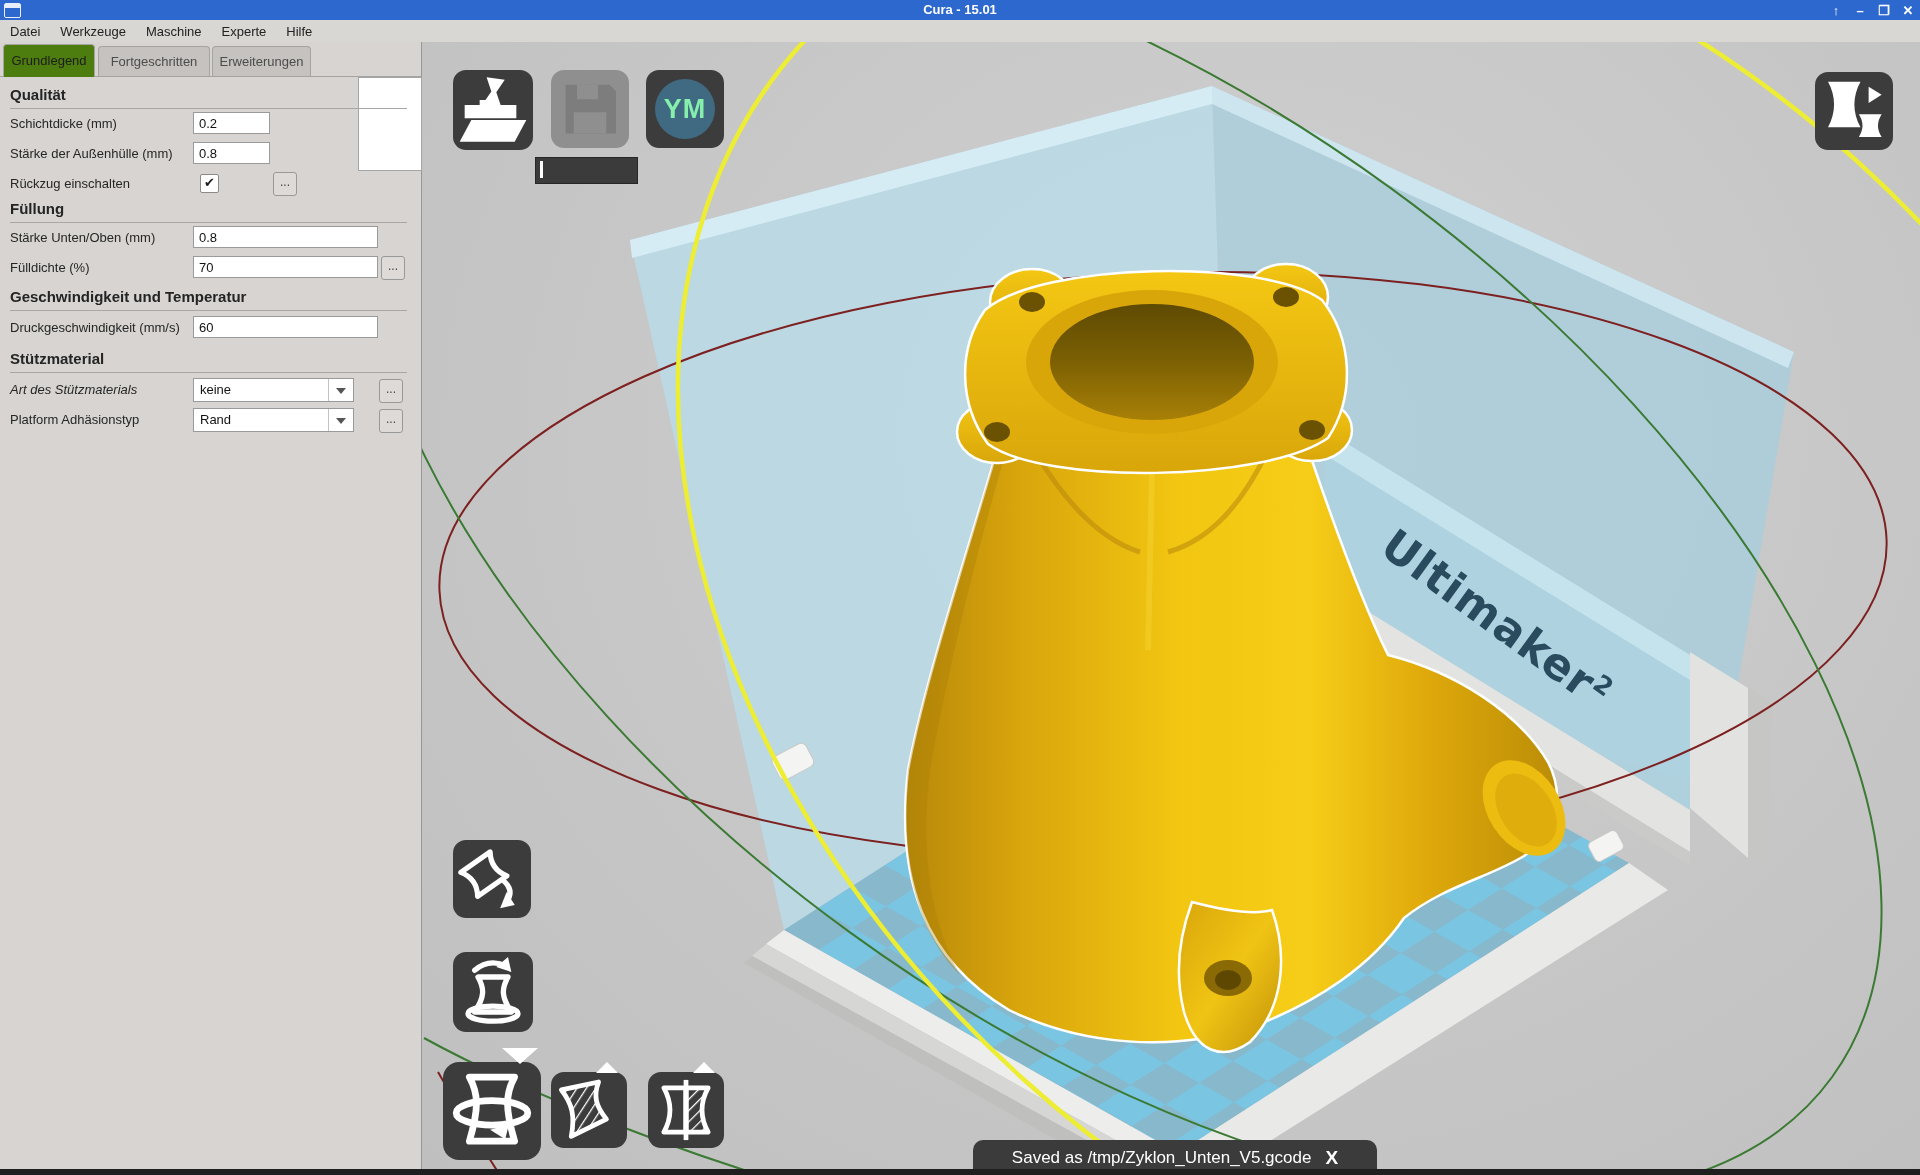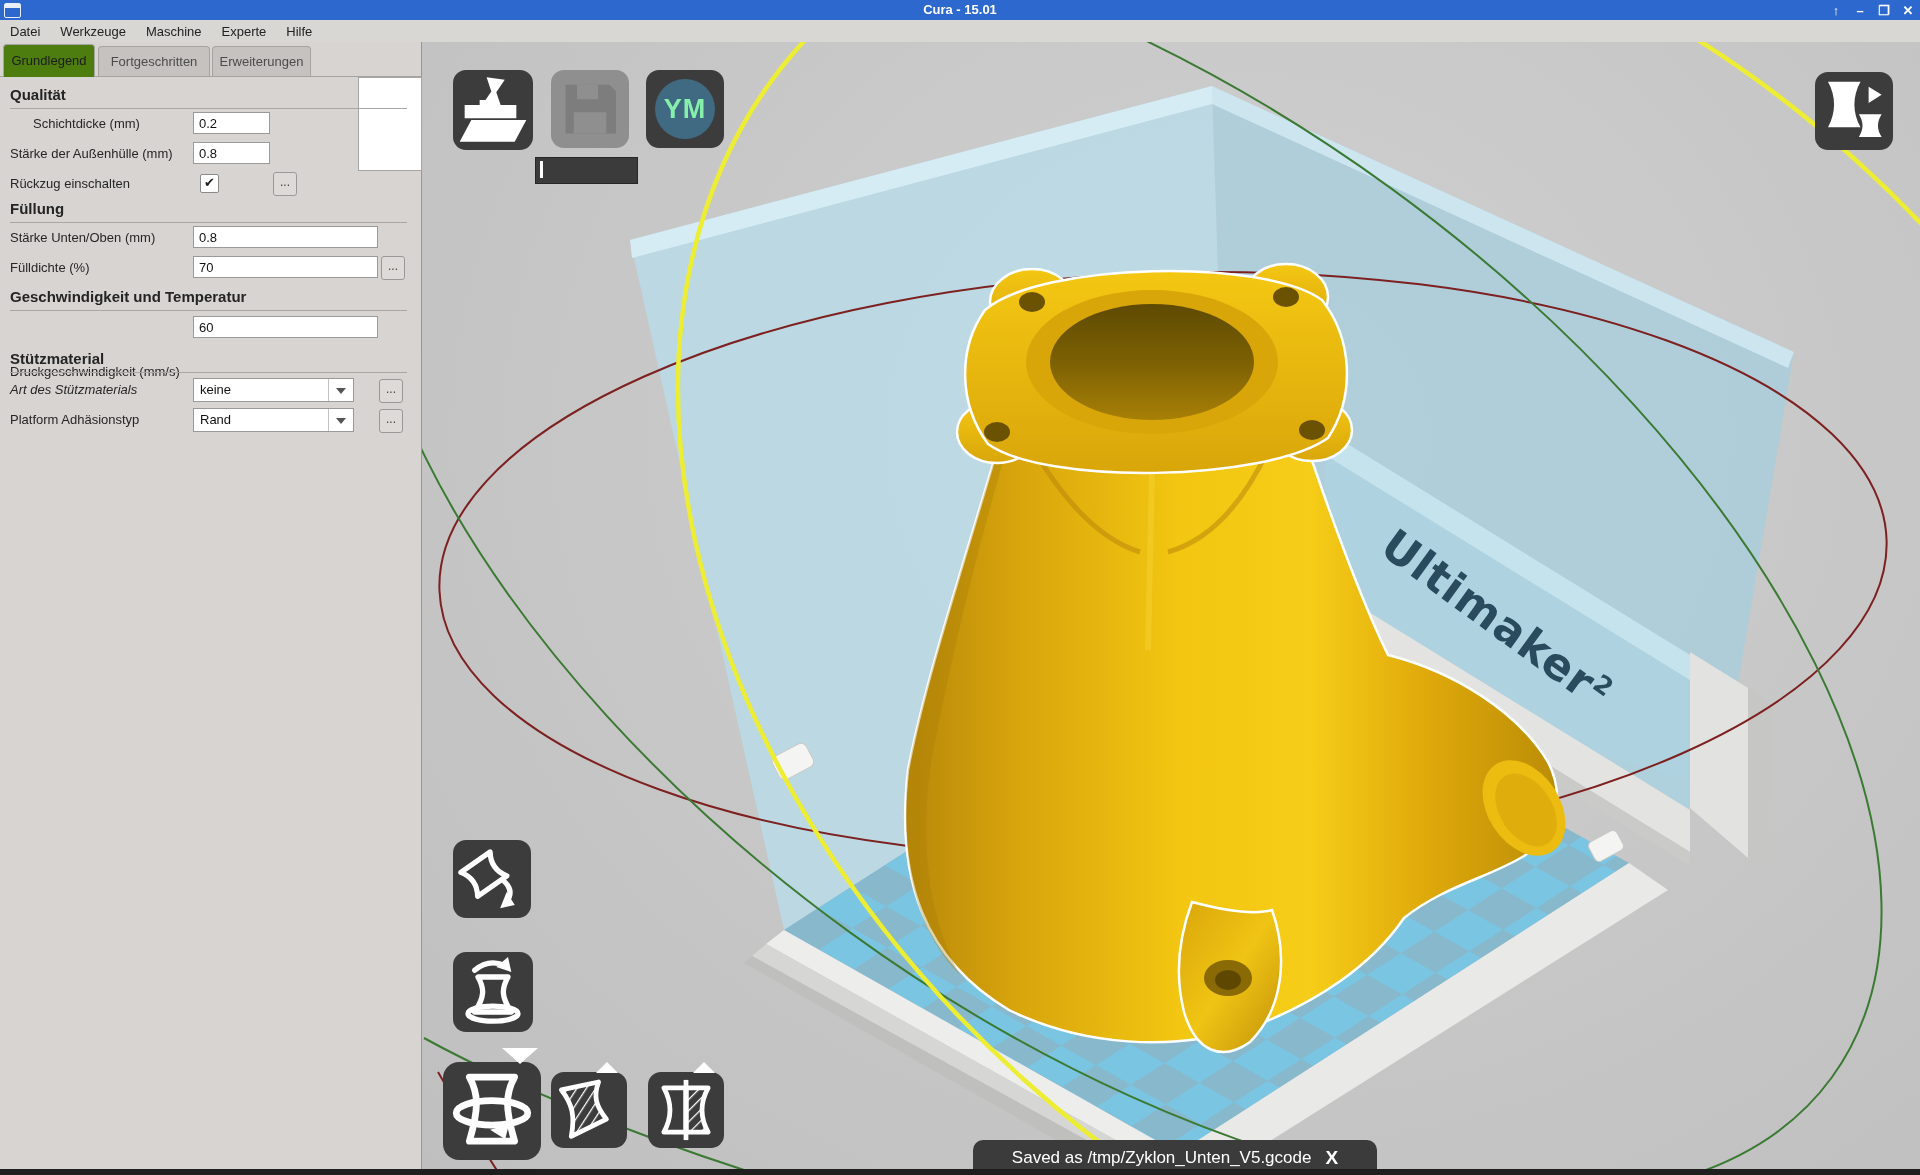--- a/index.html
+++ b/index.html
@@ -200,37 +200,37 @@
 
   <div class="panel">
     <div class="tabstrip">
       <div class="tab active" style="left:3px;width:90px;">Grundlegend</div>
       <div class="tab" style="left:98px;width:110px;text-align:center;">Fortgeschritten</div>
       <div class="tab" style="left:212px;width:97px;">Erweiterungen</div>
     </div>
     <div class="sidebox"></div>
 
     <div class="sechead" style="top:44px;">Qualität</div>
-    <div class="rowlabel" style="top:70px;margin-left:23px;">Schichtdicke (mm)</div>
+    <div class="rowlabel" style="top:70px;">Schichtdicke (mm)</div>
     <input class="tin" style="left: 193px; top: 70px; width: 77px;" value="0.2">
     <div class="rowlabel" style="top:100px;">Stärke der Außenhülle (mm)</div>
     <input class="tin" style="left: 193px; top: 100px; width: 77px;" value="0.8">
     <div class="rowlabel" style="top:130px;">Rückzug einschalten</div>
     <div class="chk" style="left:200px;top:132px;">✔</div>
     <div class="morebtn" style="left:273px;top:130px;">...</div>
 
     <div class="sechead" style="top:158px;">Füllung</div>
     <div class="rowlabel" style="top:184px;">Stärke Unten/Oben (mm)</div>
     <input class="tin" style="left: 193px; top: 184px; width: 185px;" value="0.8">
     <div class="rowlabel" style="top:214px;">Fülldichte (%)</div>
     <input class="tin" style="left: 193px; top: 214px; width: 185px;" value="70">
     <div class="morebtn" style="left:381px;top:214px;">...</div>
 
     <div class="sechead" style="top:246px;">Geschwindigkeit und Temperatur</div>
-    <div class="rowlabel" style="top:274px;margin-top:44px;">Druckgeschwindigkeit (mm/s)</div>
+    <div class="rowlabel" style="top:274px;">Druckgeschwindigkeit (mm/s)</div>
     <input class="tin" style="left: 193px; top: 274px; width: 185px;" value="60">
 
     <div class="sechead" style="top:308px;">Stützmaterial</div>
     <div class="rowlabel" style="top:336px;font-style:italic;">Art des Stützmaterials</div>
     <div class="sel" style="left:193px;top:336px;width:161px;">
       <span class="val">keine</span>
       <span class="arrowbox">
           <span class="arrow"></span>
         </span>
     </div>

